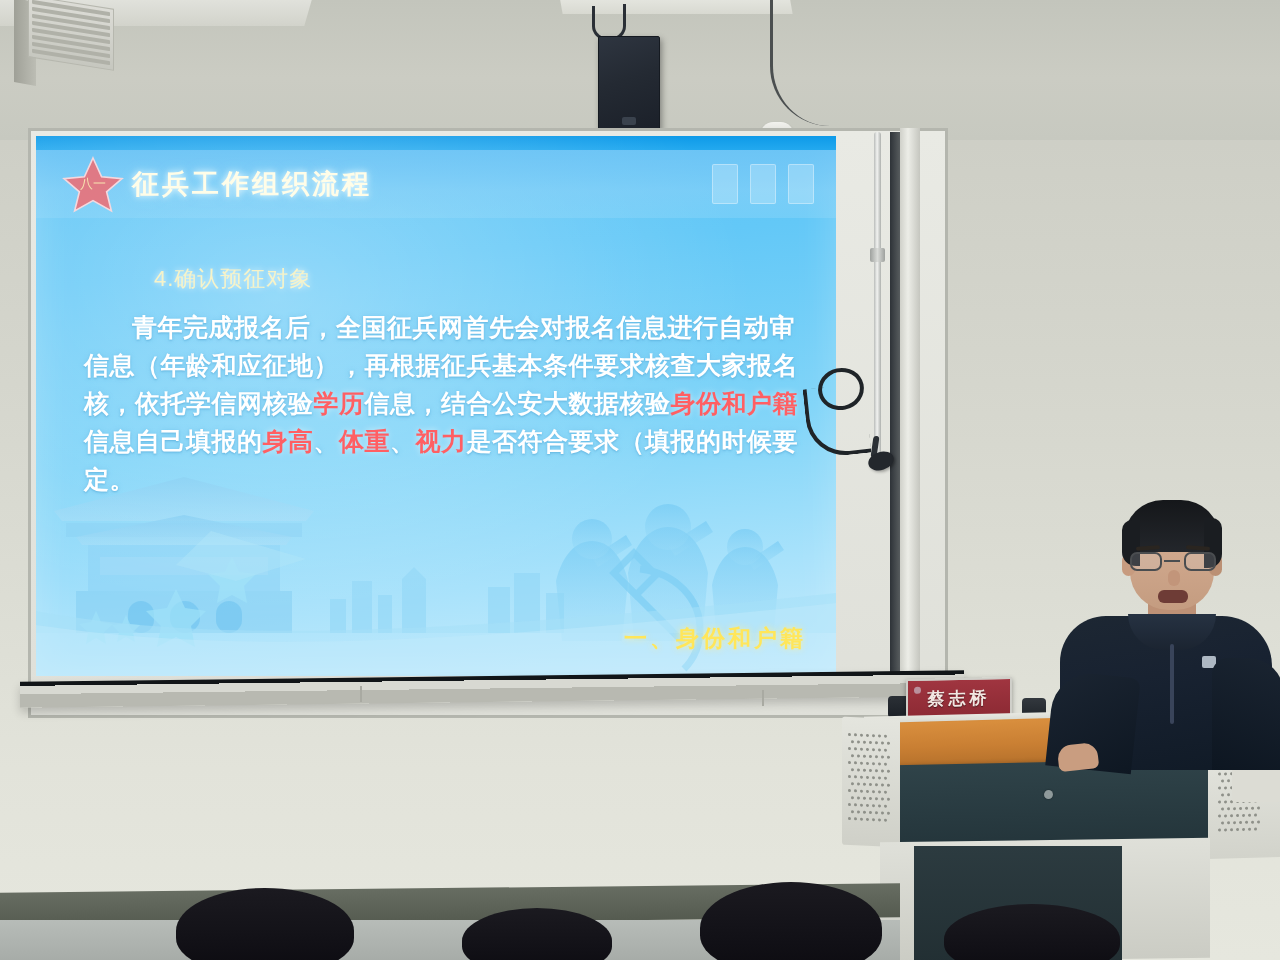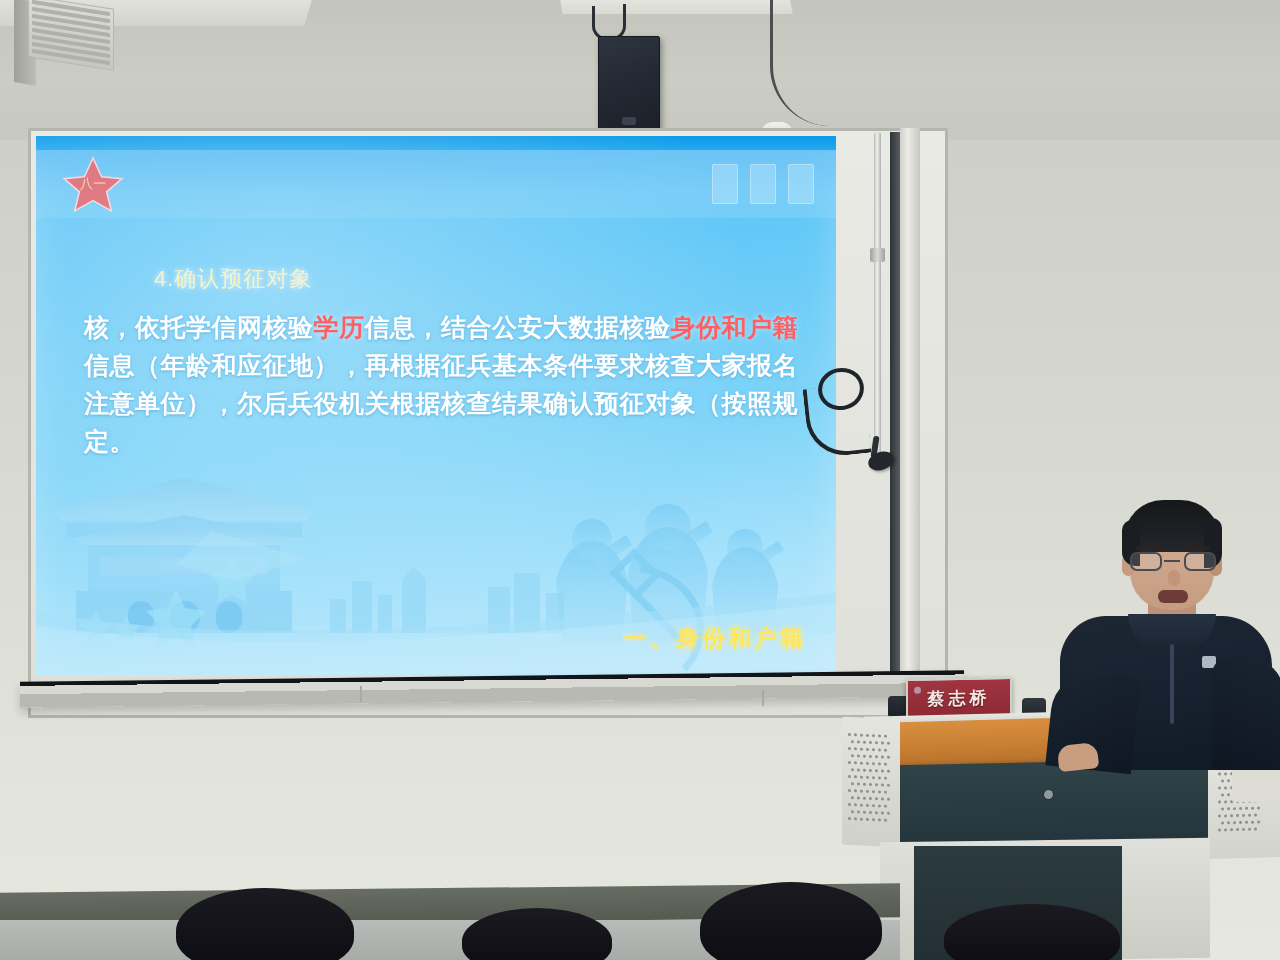--- a/index.html
+++ b/index.html
@@ -474,33 +474,35 @@
 
       <div class="screen-glow"></div>
 
       <div class="slide-header">
         <div class="star-badge">
           <svg viewBox="0 0 62 58" width="62" height="58">
             <path d="M31 3l8.6 18.8L60 23.6 44.6 36.8 49.4 56 31 45.6 12.6 56l4.8-19.2L2 23.6l20.4-1.8z" fill="#e8737c" stroke="#ffd9dc" stroke-width="1.6" opacity=".92"></path>
             <text x="31" y="33" font-size="13" fill="#f7dfae" text-anchor="middle" font-family="'Liberation Sans',sans-serif">八一</text>
           </svg>
         </div>
+        <div class="slide-title">征兵工作组织流程</div>
         <div class="header-boxes">
           <div class="hbox"></div>
           <div class="hbox"></div>
           <div class="hbox"></div>
         </div>
       </div>
 
       <div class="slide-sub">4.确认预征对象</div>
 
       <div class="slide-body" id="slide-body">
+          <div><span class="ind"></span><span>青年完成报名后，全国征兵网首先会对报名信息进行自动审</span></div>
+          <div><span>信息（年龄和应征地），再根据征兵基本条件要求核查大家报名</span></div>
           <div><span>核，依托学信网核验</span><span class="hl">学历</span><span>信息，结合公安大数据核验</span><span class="hl">身份和户籍</span></div>
-          <div><span>信息（年龄和应征地），再根据征兵基本条件要求核查大家报名</span></div>
-          <div><span>注意单位），尔后兵役机关根据核查结果确认预征对象（按照规</span></div>
+          <div><span>信息自己填报的</span><span class="hl">身高</span><span>、</span><span class="hl">体重</span><span>、</span><span class="hl">视力</span><span>是否符合要求（填报的时候要</span></div>
           <div><span>定。</span></div>
         </div>
 
       <div class="slide-footer">一、身份和户籍</div>
     </div>
   </div>
 
   <div class="wb-dark-edge"></div>
   <div class="wb-right-edge"></div>
   <div class="mic-rod"></div>

